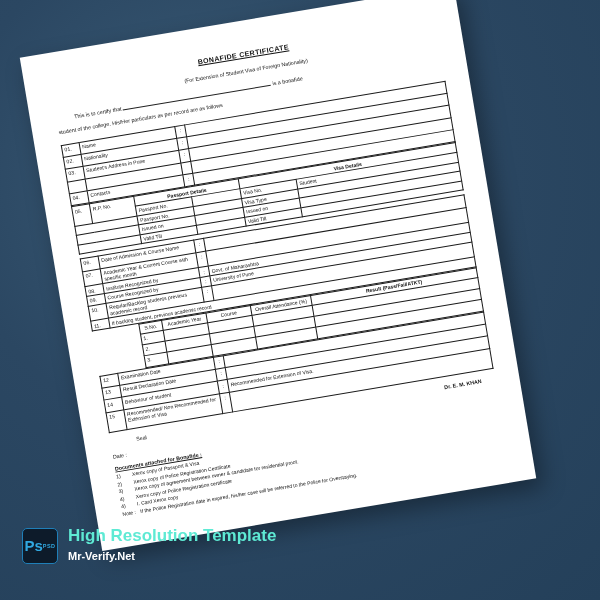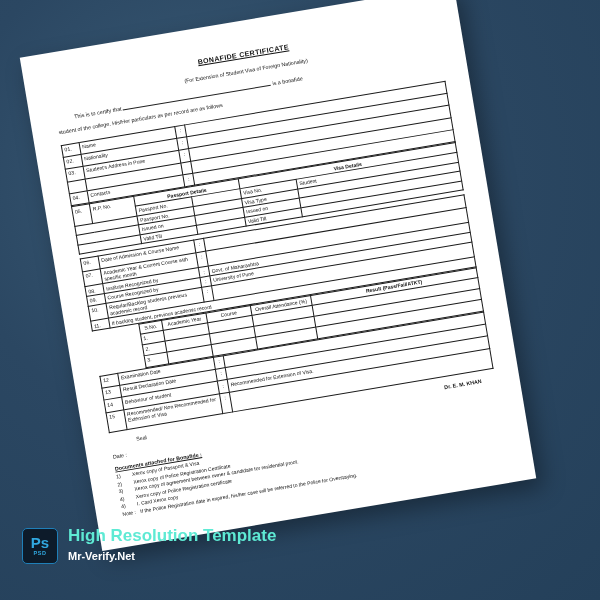--- a/index.html
+++ b/index.html
@@ -95,21 +95,21 @@
 
   
   .footer{
     position:absolute;left:0;bottom:0;width:600px;height:86px;
   }
   .ps-badge{
     position:absolute;left:22px;top:14px;
     width:34px;height:34px;border-radius:5px;
     background:#0d1b2a;border:1px solid #1f7fb8;
     color:#31a8e0;
-    display:flex;flex-direction:column;align-items:center;justify-content:center;
+    display:flex;flex-direction:row;align-items:center;justify-content:center;
     font-weight:bold;
   }
   .ps-badge .ps-main{font-size:15px;line-height:14px;}
   .ps-badge .ps-sub{font-size:5.5px;letter-spacing:.5px;}
   .f-title{
     position:absolute;left:68px;top:12px;
     color:#5eead4;font-size:17px;font-weight:bold;
   }
   .f-sub{
     position:absolute;left:68px;top:36px;

